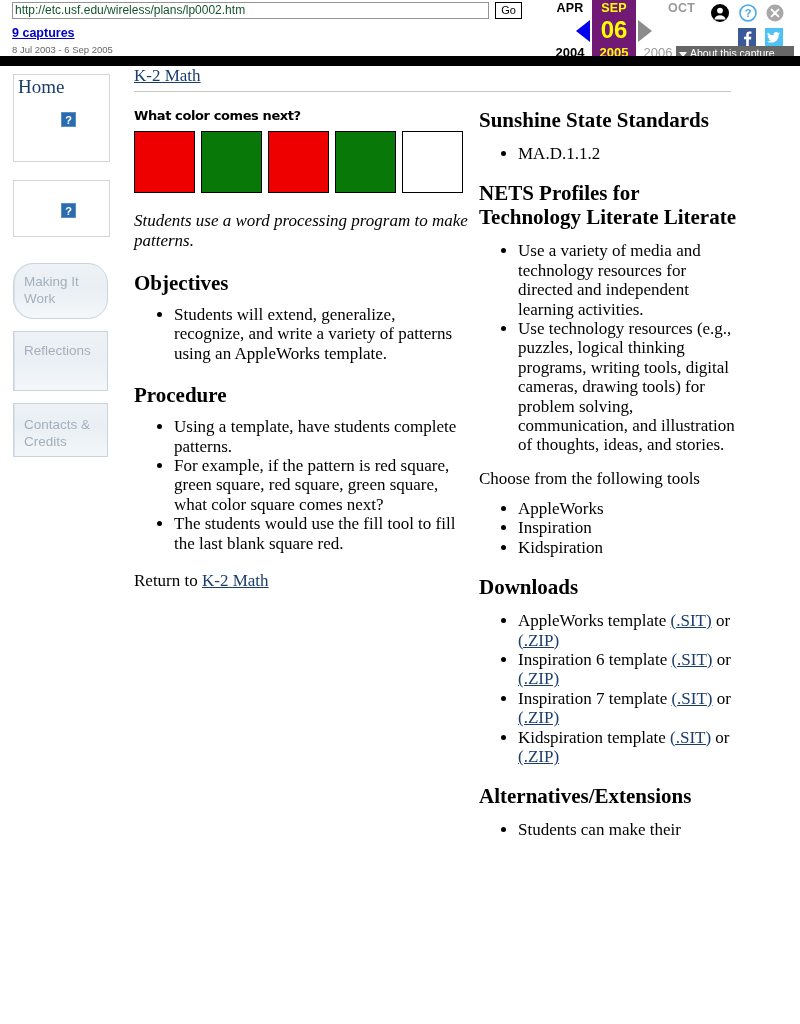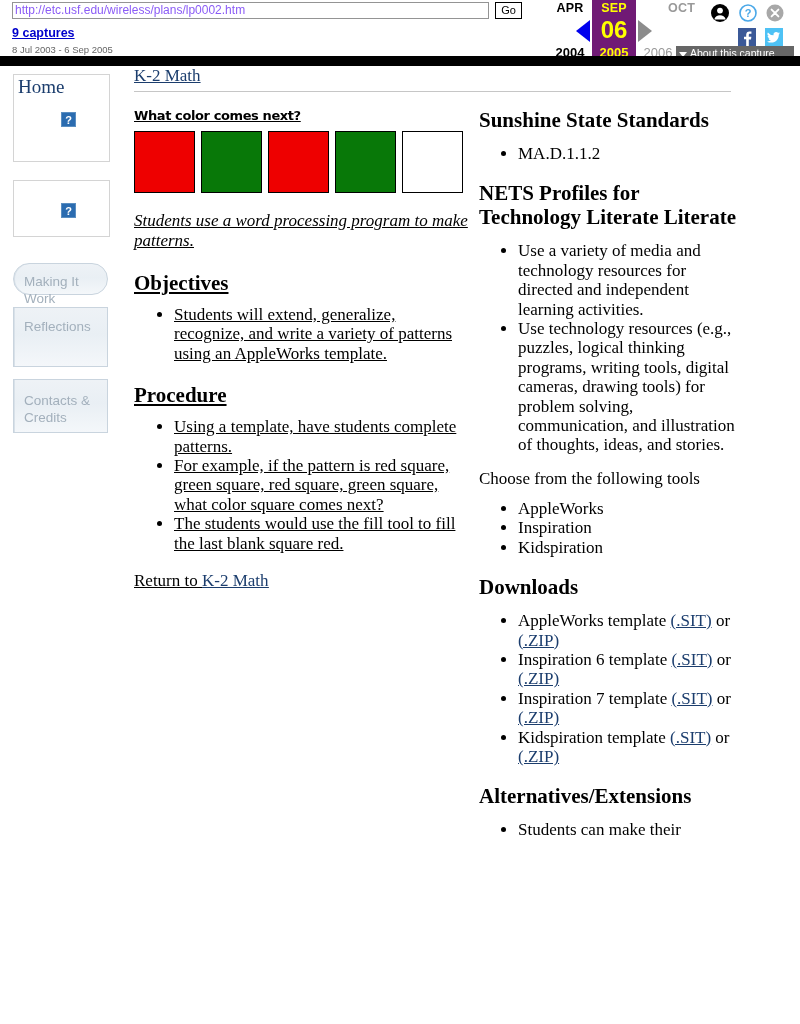--- a/index.html
+++ b/index.html
@@ -47,21 +47,21 @@
     gap: 6px;
   }
   .wm-url {
     width: 483px;
     height: 17px;
     line-height: 17px;
     border: 1px solid #949494;
     background: #fff;
     font-family: "Liberation Sans", "DejaVu Sans", sans-serif;
     font-size: 12px;
-    color: #8b5cf6;
+    color: #14532d;
     padding: 0 2px;
     box-sizing: border-box;
     outline: none;
   }
   .wm-go {
     font-family: "Liberation Sans", "DejaVu Sans", sans-serif;
     font-size: 11px;
     border: 1px solid #000;
     background: #fff;
     color: #000;
@@ -251,21 +251,21 @@
     border: 1px solid #c9d4de;
     background: linear-gradient(180deg,#eef2f6 0%, #e9eff4 45%, #f4f7fa 100%);
     color: #a3b0bc;
     font-family: "Liberation Sans","DejaVu Sans",sans-serif;
     font-size: 13.5px;
     line-height: 17px;
     padding: 9px 0 9px 10px;
     cursor: pointer;
     box-shadow: inset 1px 0 0 #d8e1e9;
   }
-  .nav-btn.making    { height: 32px; margin-top: 26px; border-radius: 20px; }
+  .nav-btn.making    { height: 56px; margin-top: 26px; border-radius: 20px; }
   .nav-btn.reflect   { height: 60px; padding-top: 10px; }
   .nav-btn.contacts  { height: 54px; padding-top: 12px; }
 
   
   #main {
     position: absolute;
     left: 125px;
     top: 0;
     width: 675px;
   }
@@ -295,21 +295,20 @@
 
   .cols {
     position: relative;
     margin-top: 16px;
   }
   .col-left {
     position: absolute;
     left: 9px;
     top: 0;
     width: 335px;
-    text-decoration: underline;
   }
   .col-right {
     position: absolute;
     left: 354px;
     top: 0;
     width: 266px;
   }
 
   .q-heading {
     font-family: "DejaVu Sans","Liberation Sans",sans-serif;

